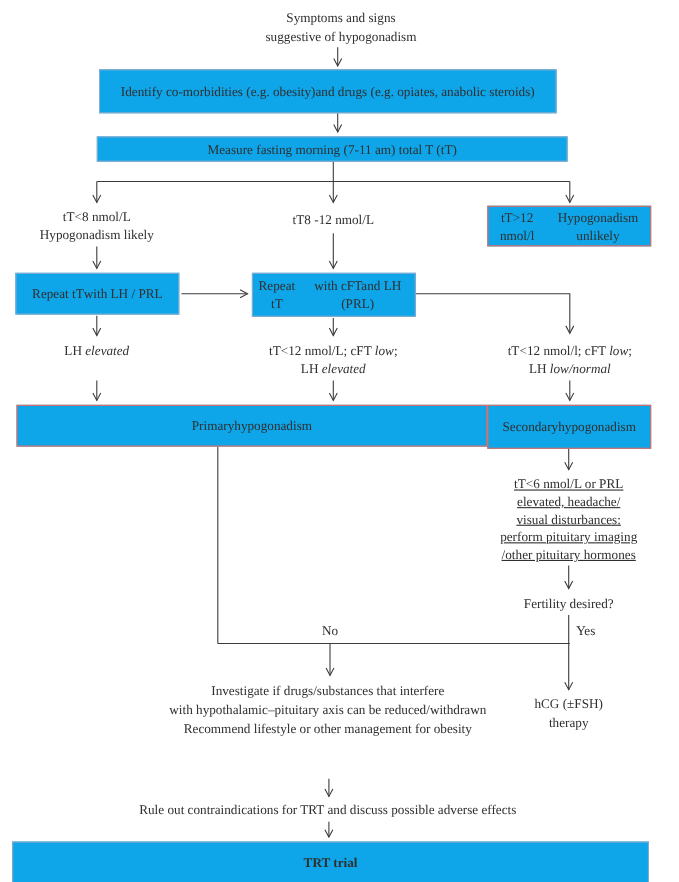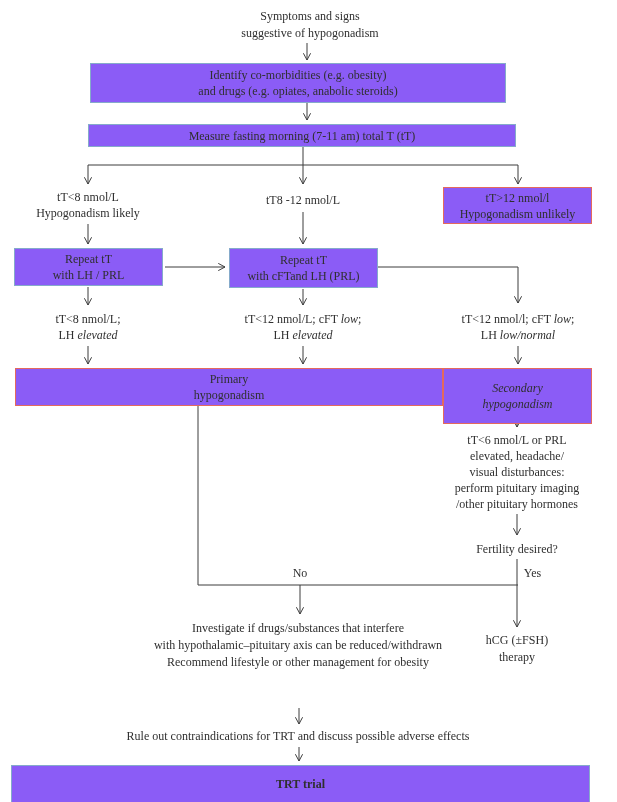--- a/index.html
+++ b/index.html
@@ -18,22 +18,22 @@
     color:var(--ink);
     font-size:12px;
     overflow:hidden;
   }
   .node{position:absolute;text-align:center;}
   .node .ln{display:block;line-height:16px;}
   .lh17 .ln{line-height:17px;}
   .box{
     position:absolute;
     box-sizing:border-box;
-    background:#8b5cf6;
-    display:flex;flex-direction:column;
+    background:#0ea5e9;
+    display:flex;flex-direction:row;
     align-items:center;justify-content:center;
     text-align:center;
   }
   .box .ln{display:block;line-height:16px;}
   .blue{border:1.5px solid var(--blue);}
   .red{border:1.5px solid var(--red);}
   .single{justify-content:center;text-align:right;}
   .it{font-style:italic;}
   svg.wires{position:absolute;left:0;top:0;pointer-events:none;}
   svg.wires line, svg.wires path{stroke:var(--line);stroke-width:1;fill:none;}
@@ -107,42 +107,41 @@
   <div class="box blue" style="left:14px;top:248px;width:149px;height:38px;">
     <span class="ln">Repeat tT</span>
     <span class="ln">with LH / PRL</span>
   </div>
   <div class="box blue" style="left:229px;top:248px;width:149px;height:40px;">
     <span class="ln">Repeat tT</span>
     <span class="ln">with cFTand LH (PRL)</span>
   </div>
 
   <div class="node" style="left:8px;top:311px;width:160px;">
-    <span class="ln">tT&lt;8 nmol/L;</span>
     <span class="ln"><span>LH </span><span class="it">elevated</span></span>
   </div>
   <div class="node" style="left:213px;top:311px;width:180px;">
     <span class="ln"><span>tT&lt;12 nmol/L; cFT </span><span class="it">low</span><span>;</span></span>
     <span class="ln"><span>LH </span><span class="it">elevated</span></span>
   </div>
   <div class="node" style="left:428px;top:311px;width:180px;">
     <span class="ln"><span>tT&lt;12 nmol/l; cFT </span><span class="it">low</span><span>;</span></span>
     <span class="ln"><span>LH </span><span class="it">low/normal</span></span>
   </div>
 
   <div class="box red" style="left:15px;top:368px;width:428px;height:38px;">
     <span class="ln">Primary</span>
     <span class="ln">hypogonadism</span>
   </div>
-  <div class="box red" style="left:443px;top:368px;width:149px;height:56px;font-style:italic;">
+  <div class="box red" style="left:443px;top:368px;width:149px;height:40px;">
     <span class="ln">Secondary</span>
     <span class="ln">hypogonadism</span>
   </div>
 
-  <div class="node" style="left:427px;top:432px;width:180px;">
+  <div class="node" style="left:427px;top:432px;width:180px;text-decoration:underline;">
     <span class="ln">tT&lt;6 nmol/L or PRL</span>
     <span class="ln">elevated, headache/</span>
     <span class="ln">visual disturbances:</span>
     <span class="ln">perform pituitary imaging</span>
     <span class="ln">/other pituitary hormones</span>
   </div>
 
   <div class="node" style="left:437px;top:541px;width:160px;">
     <span class="ln">Fertility desired?</span>
   </div>

